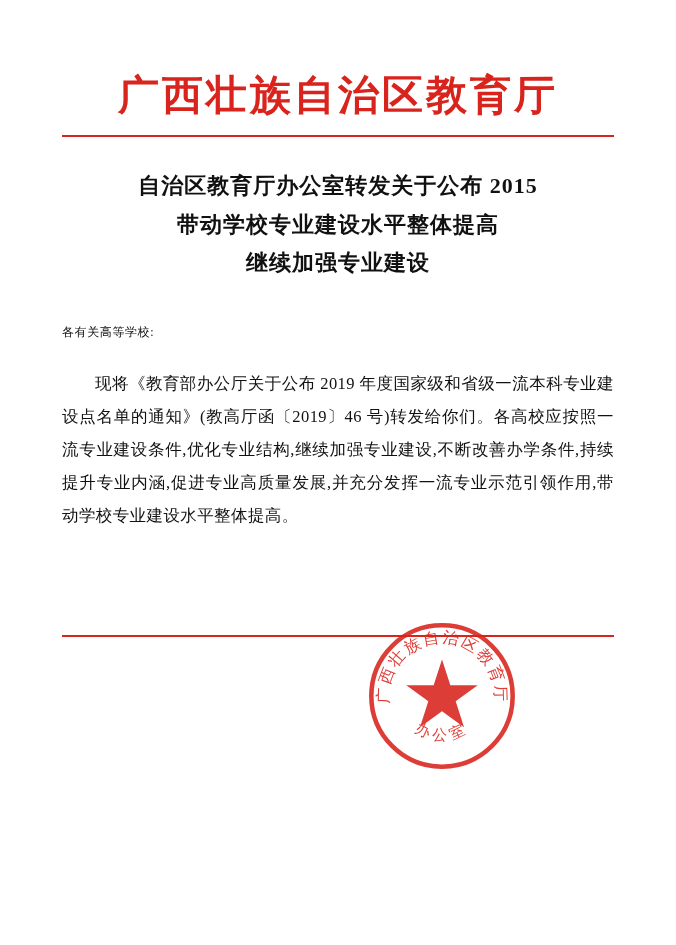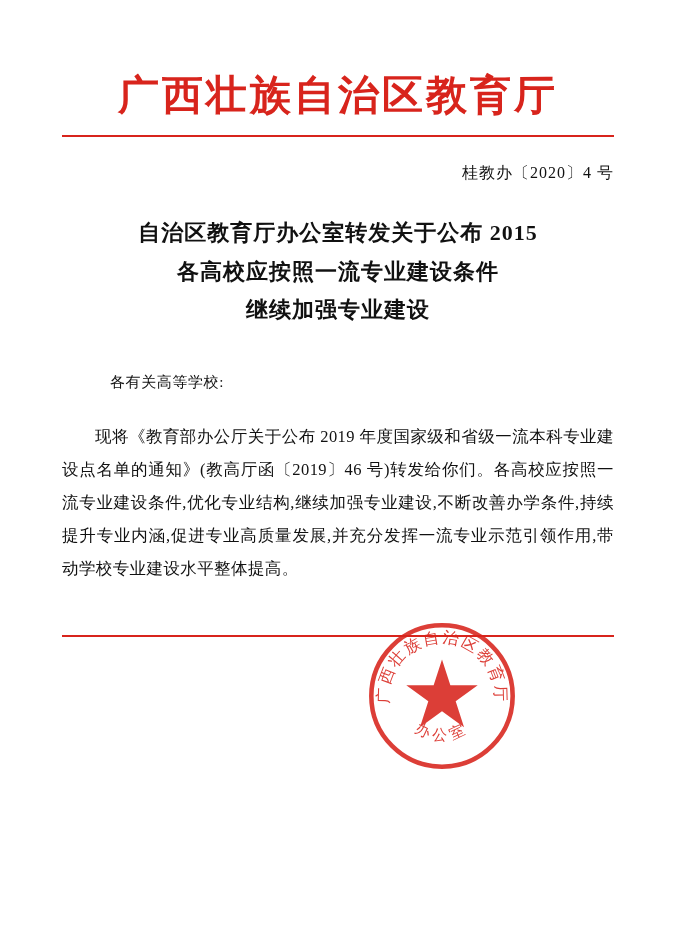--- a/index.html
+++ b/index.html
@@ -64,24 +64,23 @@
     letter-spacing: 1px;
   }
   .doc-title .line {
     display: block;
     white-space: nowrap;
   }
 
   
   .salutation {
     margin-top: 38px;
-    font-size: 15px;
+    font-size: 12px;
     letter-spacing: 0.6px;
     line-height: 1.9;
-    margin-left: 48px;
   }
   .body-par {
     margin-top: 24px;
     font-size: 16.5px;
     line-height: 2.0;
     text-align: justify;
     text-justify: inter-ideograph;
     text-indent: 2em;
     letter-spacing: 0.4px;
   }
@@ -123,25 +122,24 @@
 </head>
 <body>
 
 <div class="page">
 
   <div class="masthead">
     <div class="masthead-title">广西壮族自治区教育厅</div>
     <div class="red-rule"></div>
   </div>
 
-  <div class="doc-number">桂教办〔2020〕4 号</div>
 
   <div class="doc-title">
     <span class="line">自治区教育厅办公室转发关于公布 2015</span>
-    <span class="line">各高校应按照一流专业建设条件</span>
+    <span class="line">带动学校专业建设水平整体提高</span>
     <span class="line">继续加强专业建设</span>
   </div>
 
   <div class="salutation">各有关高等学校:</div>
 
   <div class="body-par">现将《教育部办公厅关于公布 2019 年度国家级和省级一流本科专业建设点名单的通知》(教高厅函〔2019〕46 号)转发给你们。各高校应按照一流专业建设条件,优化专业结构,继续加强专业建设,不断改善办学条件,持续提升专业内涵,促进专业高质量发展,并充分发挥一流专业示范引领作用,带动学校专业建设水平整体提高。</div>
 
   <div class="signature">
   </div>
 

